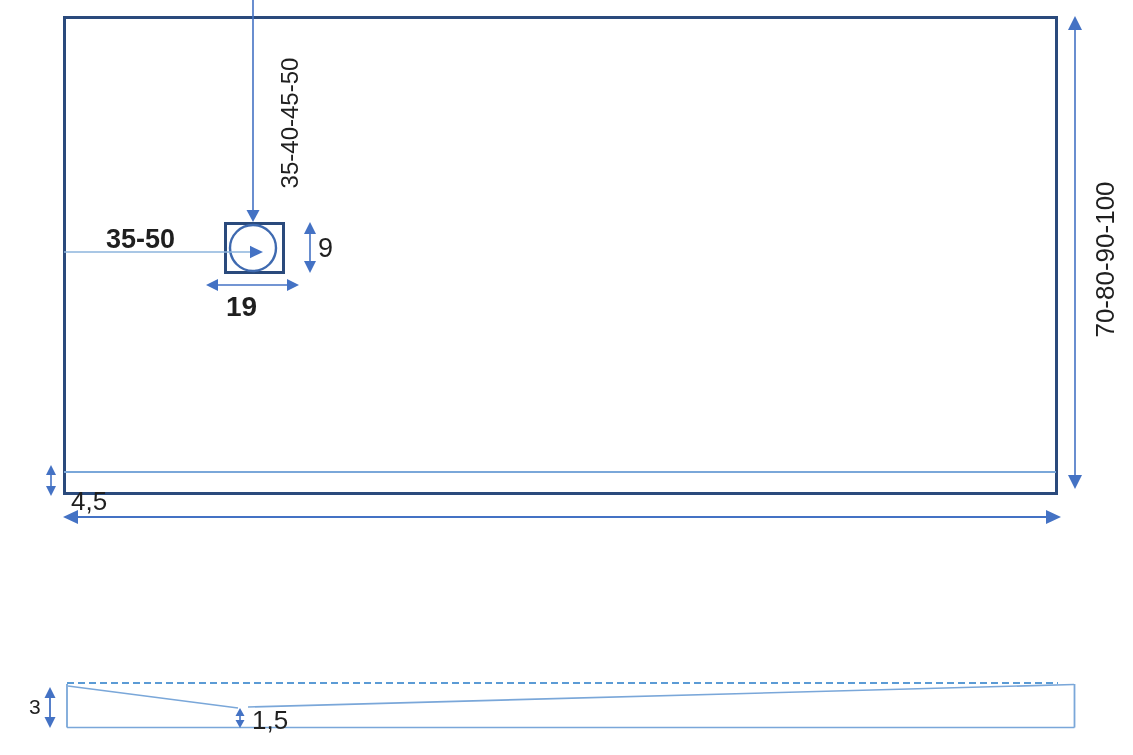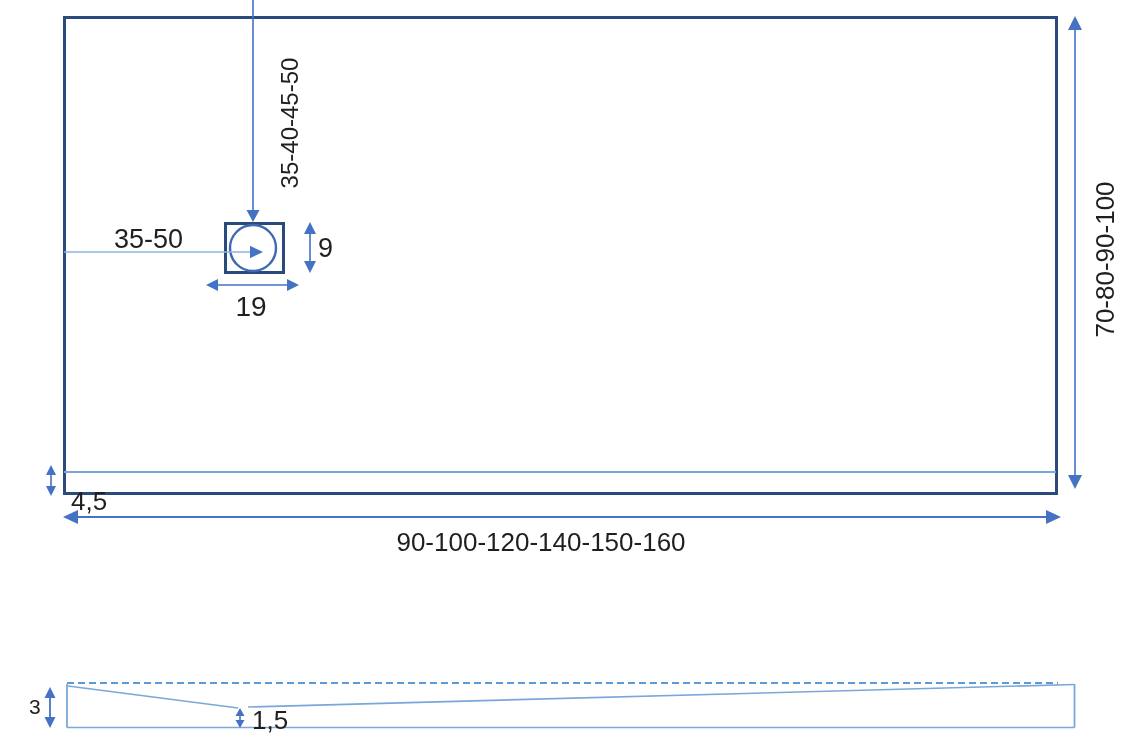--- a/index.html
+++ b/index.html
@@ -16,21 +16,21 @@
     font-family:"Liberation Sans","DejaVu Sans",sans-serif;
     color:var(--c-text);
     overflow:hidden;
   }
   #linework{position:absolute;left:0;top:0;width:1133px;height:755px;}
   .lbl{position:absolute;white-space:nowrap;color:var(--c-text);}
   .vtext{
     position:absolute;text-align:center;white-space:nowrap;
     transform:rotate(-90deg);transform-origin:center;
   }
-  .ctr{text-align:center;}
+  .ctr{font-weight:bold;}
 </style>
 </head>
 <body>
 
 <div id="stage">
 
   <svg id="linework" viewBox="0 0 1133 755" xmlns="http://www.w3.org/2000/svg">
 
     <rect x="64.5" y="17.5" width="992" height="476" fill="none" stroke="var(--c-dark)" stroke-width="3"></rect>
 
@@ -88,21 +88,20 @@
   <div class="lbl ctr" style="left:106px;top:224px;width:85px;font-size:27px;">35-50</div>
 
   <div class="lbl" style="left:318px;top:233px;font-size:27px;">9</div>
 
   <div class="lbl ctr" style="left:226px;top:291px;width:50px;font-size:28px;">19</div>
 
   <div class="vtext" style="left:1020px;top:246px;width:170px;height:27px;line-height:27px;font-size:26px;">70-80-90-100</div>
 
   <div class="lbl" style="left:71px;top:486px;font-size:26px;">4,5</div>
 
-  <div class="lbl ctr" style="left:241px;top:527px;width:600px;font-size:26px;">90-100-120-140-150-160</div>
 
 
 
   <div class="lbl" style="left:29px;top:695px;font-size:21px;">3</div>
 
   <div class="lbl" style="left:252px;top:705px;font-size:26px;">1,5</div>
 
 </div>
 
 </body></html>

